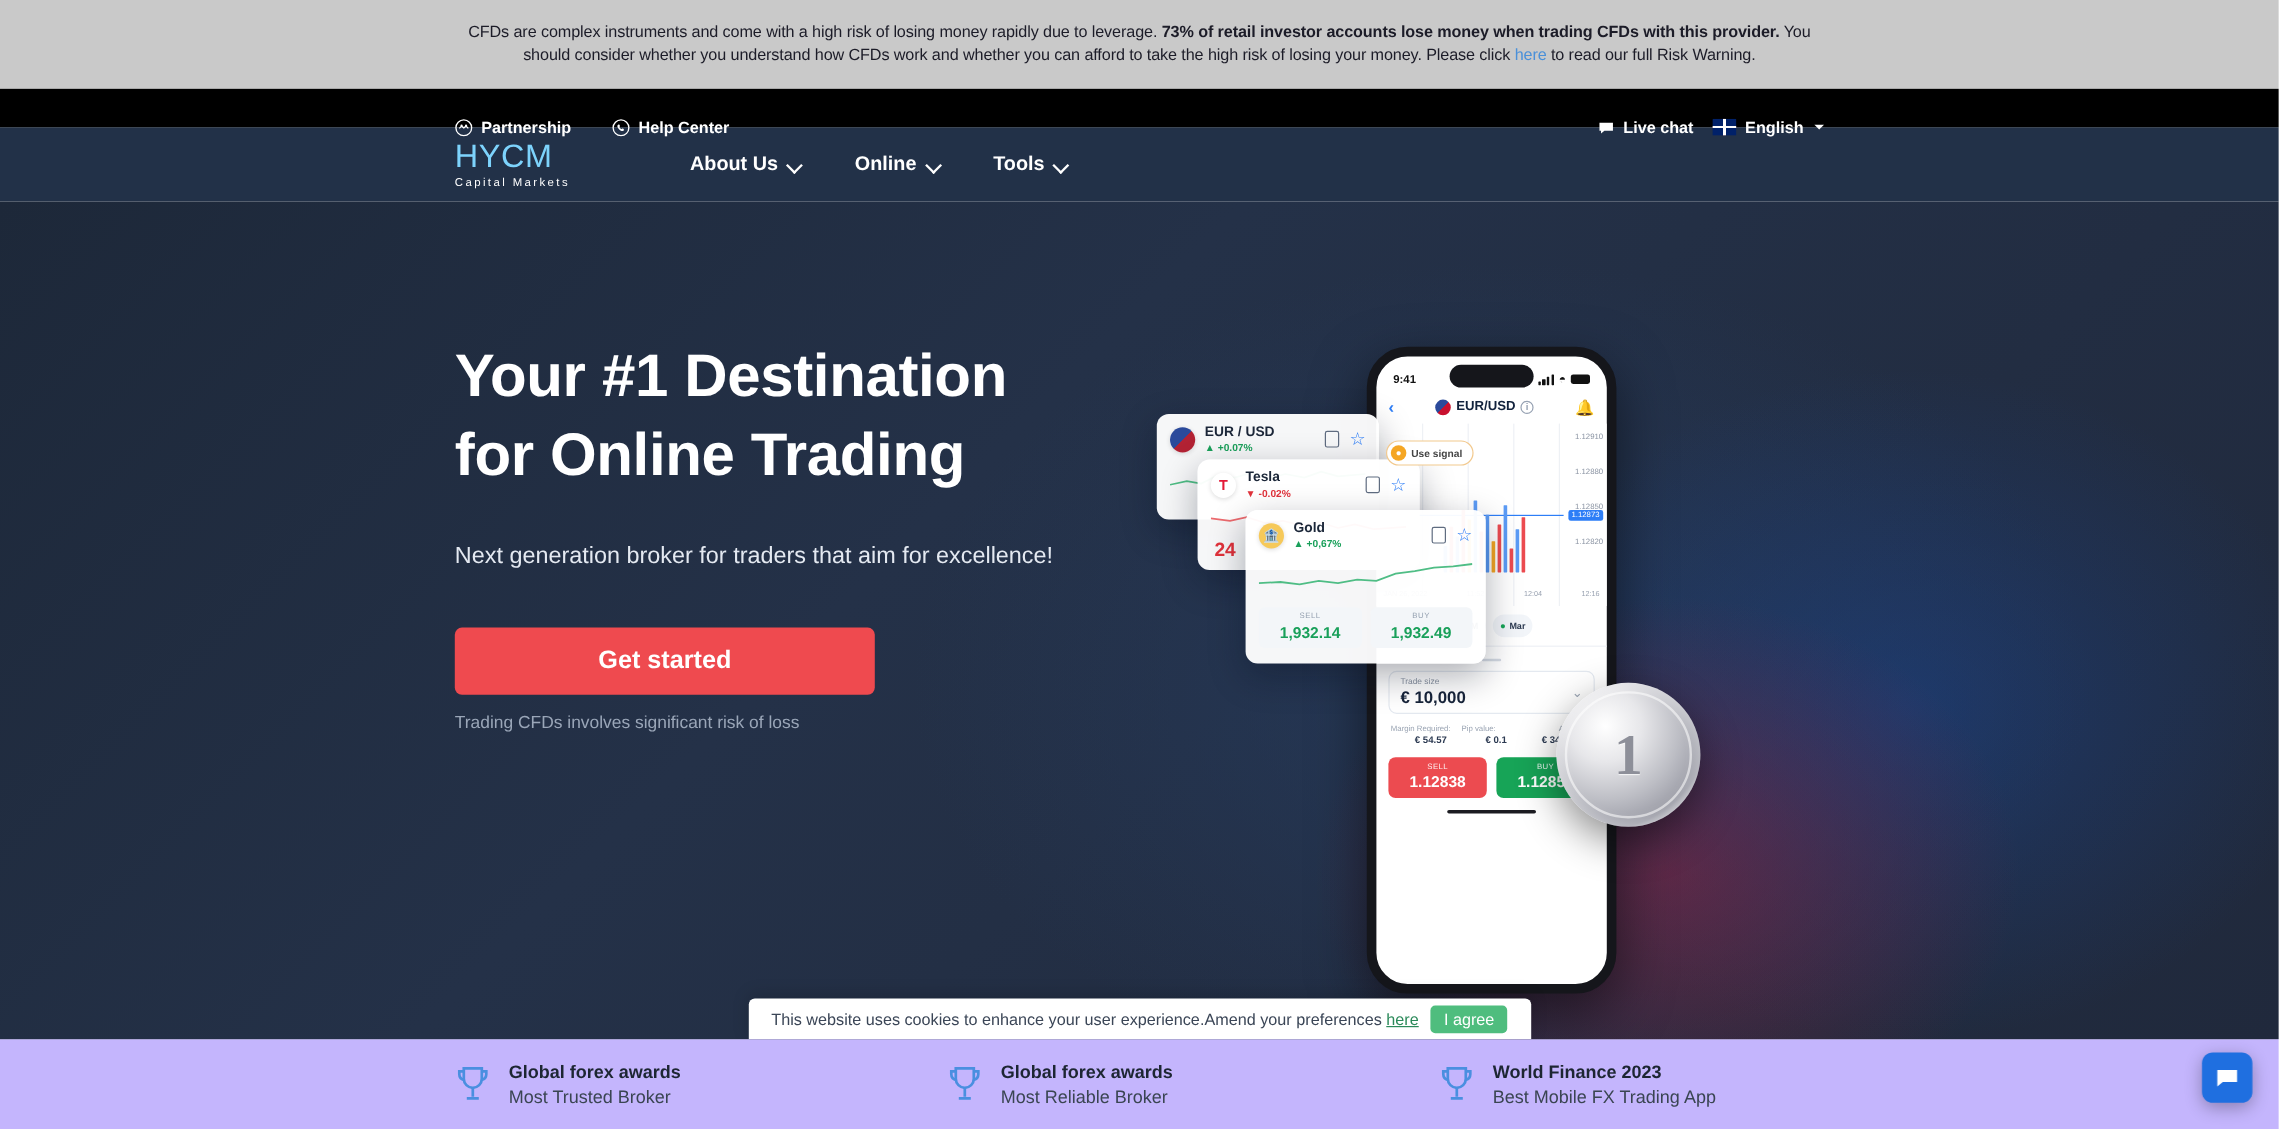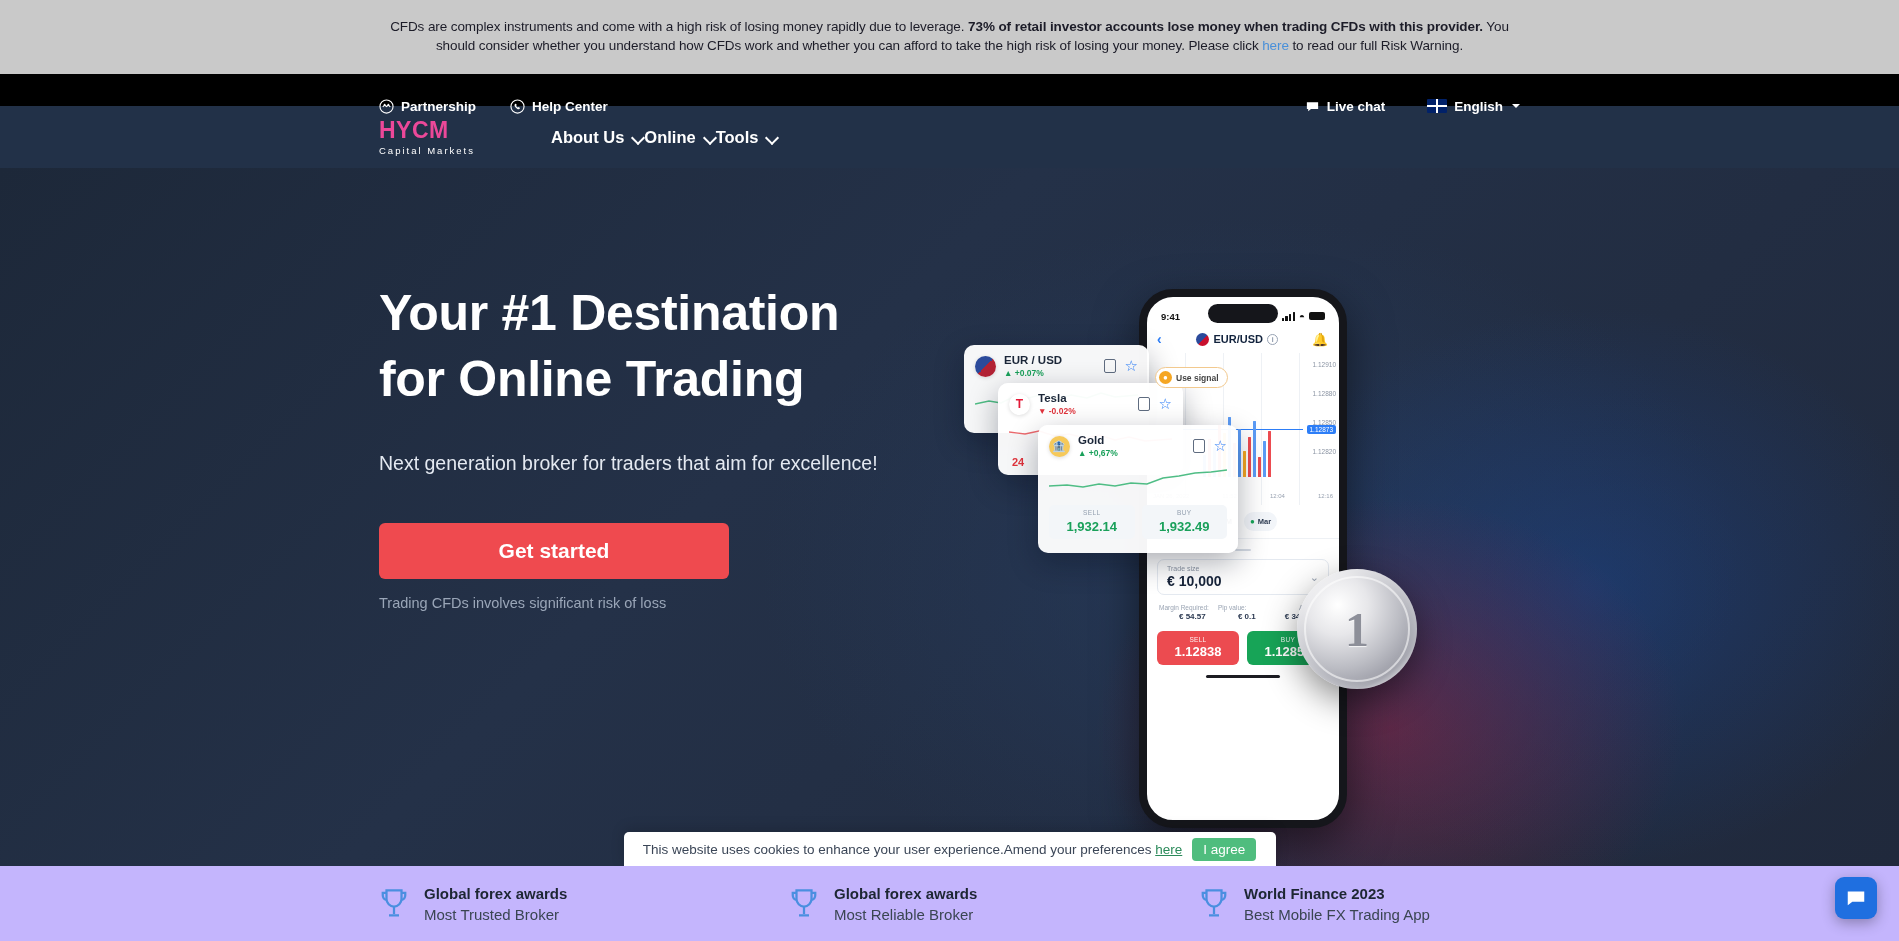--- a/index.html
+++ b/index.html
@@ -39,21 +39,21 @@
     position: relative;
   }
   .topbar-inner {
     width: 1141px;
     margin: 0 auto;
     display: flex;
     align-items: center;
     height: 100%;
   }
   .topbar-left { display: flex; align-items: center; gap: 34px; }
-  .topbar-right { margin-left: auto; display: flex; align-items: center; gap: 42px; }
+  .topbar-right { margin-left: auto; display: flex; align-items: center; gap: 16px; }
   .tb-item {
     display: flex; align-items: center; gap: 7px;
     color: #fff; font-size: 13.5px; font-weight: 700;
     cursor: pointer; white-space: nowrap; margin-top: 32px;
   }
   .tb-ico { width: 15px; height: 15px; display: inline-block; flex: 0 0 auto; }
   .chev {
     width: 0; height: 0; border-left: 4px solid transparent;
     border-right: 4px solid transparent; border-top: 4px solid #fff;
     margin-left: 2px;
@@ -74,28 +74,28 @@
     height: 62px;
     display: flex;
     align-items: center;
   }
   .header-inner {
     width: 1141px; margin: 0 auto;
     display: flex; align-items: center; height: 100%;
   }
   .logo { display: flex; flex-direction: column; cursor: pointer; }
   .logo-main {
-    color: #ec4899; font-size: 23px; font-weight: 700;
+    color: #7dd3fc; font-size: 27px; font-weight: 400;
     letter-spacing: 0.5px; line-height: 1; display: flex; align-items: center;
   }
   .logo-sub {
     color: #fff; font-size: 9.5px; letter-spacing: 2.0px;
     margin-top: 3px; font-weight: 500;
   }
-  .nav { display: flex; align-items: center; margin-left: 76px; }
+  .nav { display: flex; align-items: center; gap: 44px; margin-left: 100px; }
   .nav-item {
     color: #fff; font-size: 16.5px; font-weight: 600;
     display: flex; align-items: center; gap: 9px; cursor: pointer;
   }
   .nav-chev {
     width: 11px; height: 11px; position: relative; display: inline-block;
   }
   .nav-chev::before {
     content: ''; position: absolute; left: 0px; top: 1px;
     width: 8px; height: 8px;
@@ -270,21 +270,21 @@
   .q-acts { margin-left: auto; display: flex; align-items: center; gap: 9px; }
   .q-doc { width: 12px; height: 14px; border: 1.4px solid #5f6c80; border-radius: 2px; }
   .q-star { color: #2d7ef7; font-size: 15px; }
   .spark { margin-top: 8px; height: 26px; }
   .q-sb { display: flex; gap: 7px; margin-top: 9px; }
   .q-sb > div {
     flex: 1; background: #f3f6f9; border-radius: 5px; text-align: center; padding: 4px 0 5px;
   }
   .q-sb .k { font-size: 6.5px; color: #94a0b0; letter-spacing: .4px; }
   .q-sb .v { font-size: 13px; font-weight: 700; color: #19a05a; margin-top: 3px; }
-  .red-num { position: absolute; left: 14px; bottom: 7px; color: #e0323b; font-size: 11px; font-weight: 700; }
+  .red-num { position: absolute; left: 14px; bottom: 7px; color: #e0323b; font-size: 16px; font-weight: 700; }
 
   .coin {
     position: absolute; left: 333px; top: 296px; width: 120px; height: 120px;
     border-radius: 50%;
     background:
       radial-gradient(circle at 34% 30%, #ffffff 0%, #e7e7ea 26%, #bcbdc4 54%, #9b9ca6 74%, #d9dade 90%, #8e8f99 100%);
     box-shadow: 0 12px 34px rgba(0,0,0,0.45), inset 0 0 12px rgba(255,255,255,0.55);
     display: flex; align-items: center; justify-content: center;
   }
   .coin::before {

